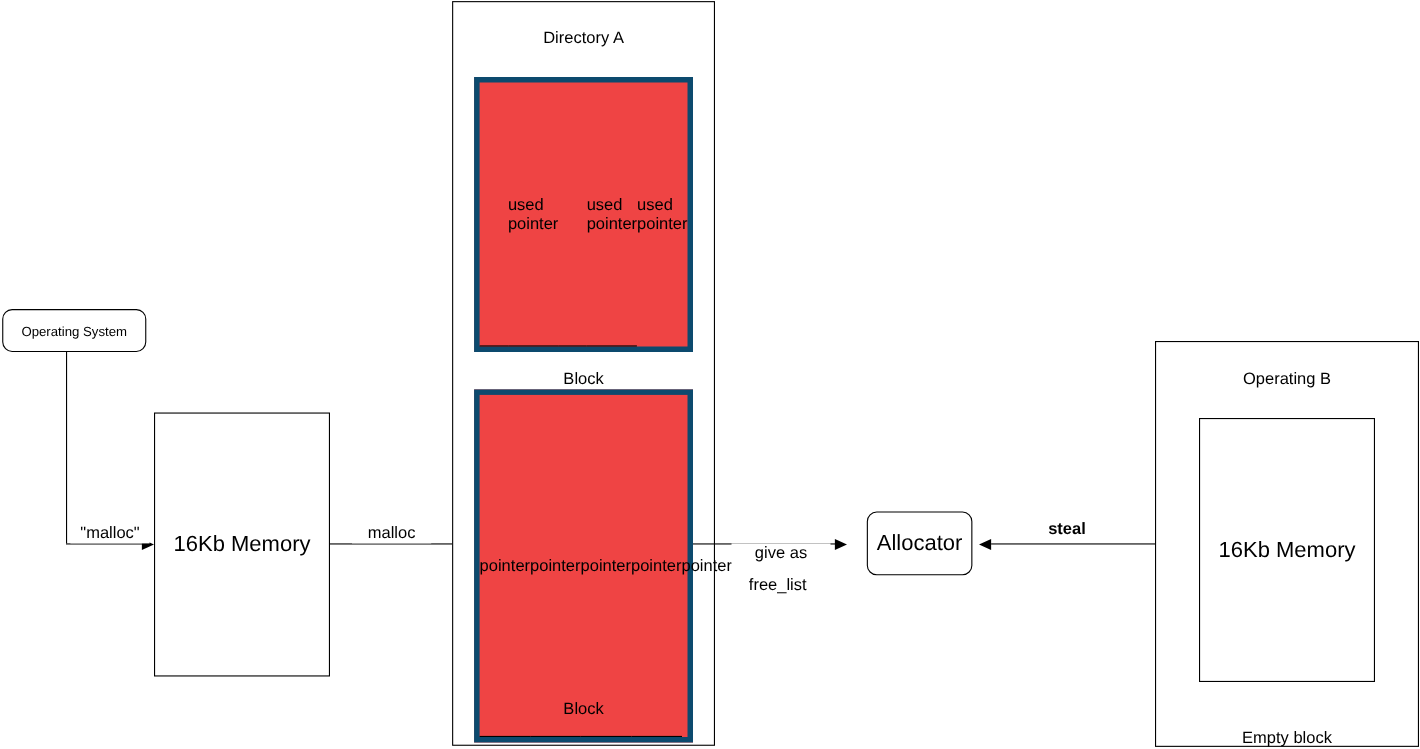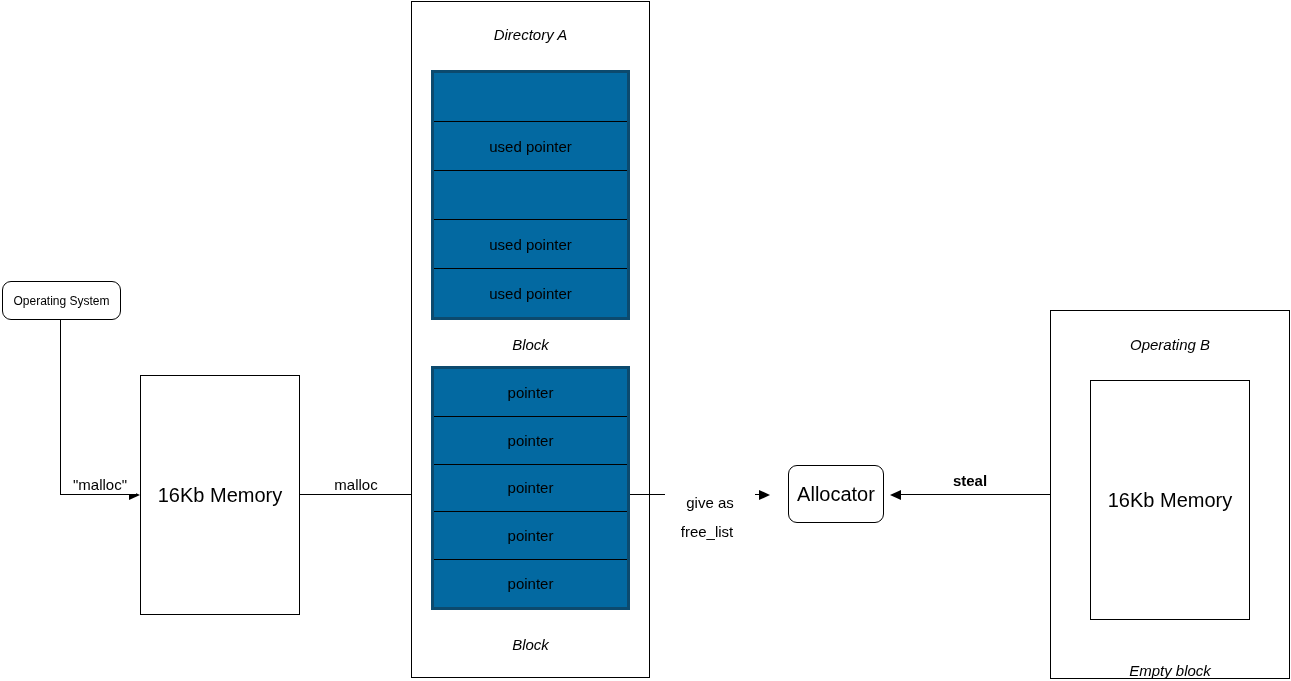--- a/index.html
+++ b/index.html
@@ -42,21 +42,20 @@
     text-align: center;
     background: #ffffff;
     line-height: 18px;
     white-space: nowrap;
   }
   .caption {
     position: absolute;
     font-size: 15px;
     text-align: center;
     white-space: nowrap;
-    font-style: italic;
   }
   .hline {
     position: absolute;
     height: 1px;
     background: #000000;
   }
   .vline {
     position: absolute;
     width: 1px;
     background: #000000;
@@ -72,44 +71,44 @@
   .arrow-left {
     position: absolute;
     width: 0;
     height: 0;
     border-top: 5px solid transparent;
     border-bottom: 5px solid transparent;
     border-right: 11px solid #000000;
   }
   .ptr-table {
     position: absolute;
-    border: 3px solid #0c4a6e;
-    background: #0369a1;
+    border: 5px solid #0c4a6e;
+    background: #ef4444;
     box-sizing: border-box;
     display: flex;
-    flex-direction: column;
+    flex-direction: row;
   }
   .ptr-row {
     flex: 1;
     border-bottom: 1px solid #000000;
     display: flex;
     align-items: center;
     justify-content: center;
     font-size: 15px;
   }
   .ptr-row:last-child {
     border-bottom: none;
   }
 </style>
 </head>
 <body>
 
 <div class="canvas">
 
-  <div class="node rounded" style="left:2px; top:281px; width:119px; height:39px; font-size:12px;">
+  <div class="node rounded" style="left:2px; top:281px; width:131px; height:39px; font-size:12px;">
     <span>Operating System</span>
   </div>
 
   <div class="vline" style="left:60px; top:320px; height:174px;"></div>
   <div class="hline" style="left:60px; top:494px; width:71px;"></div>
   <div class="arrow-right" style="left:129px; top:490px;"></div>
   <div class="edge-label" style="left:64px; top:476px; width:72px;">"malloc"</div>
 
   <div class="node" style="left:140px; top:375px; width:160px; height:240px;">
     <span>16Kb Memory</span>
@@ -134,21 +133,21 @@
     </div>
     <div class="ptr-row">
       <span>used pointer</span>
     </div>
     <div class="ptr-row">
       <span>used pointer</span>
     </div>
   </div>
   <div class="caption" style="left:431px; top:336px; width:199px;">Block</div>
 
-  <div class="ptr-table" style="left:431px; top:366px; width:199px; height:244px;">
+  <div class="ptr-table" style="left:431px; top:354px; width:199px; height:321px;">
     <div class="ptr-row">
       <span>pointer</span>
     </div>
     <div class="ptr-row">
       <span>pointer</span>
     </div>
     <div class="ptr-row">
       <span>pointer</span>
     </div>
     <div class="ptr-row">

